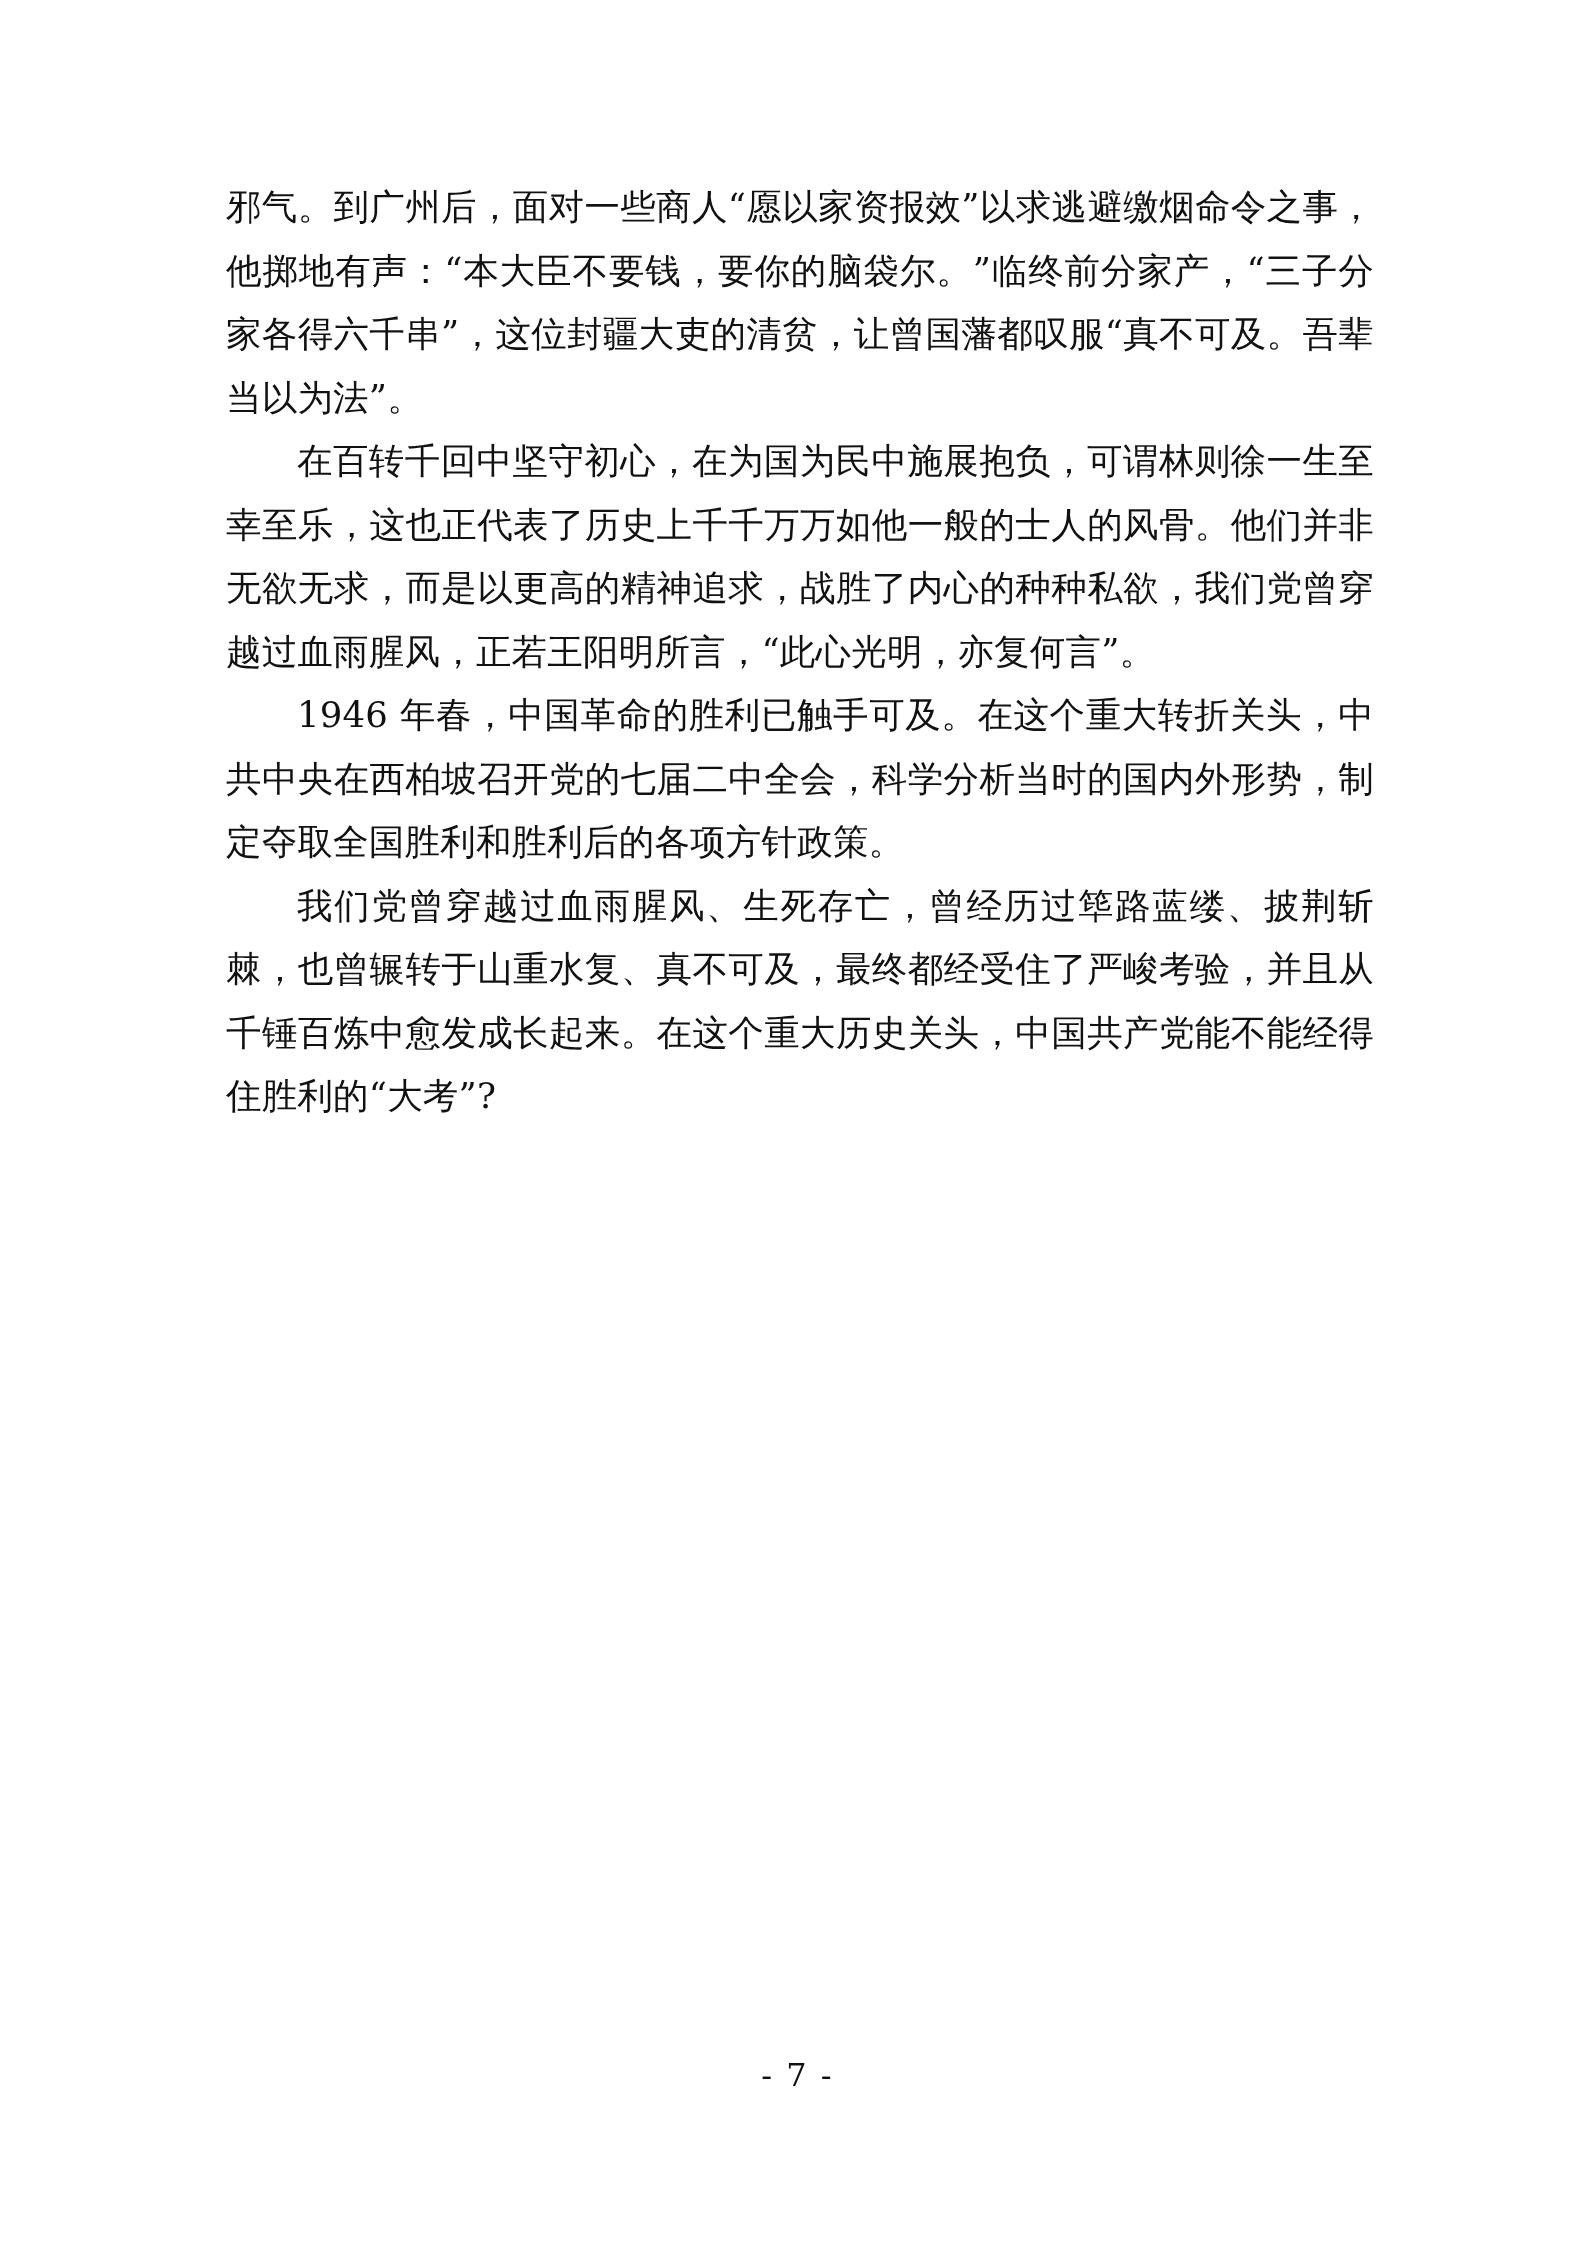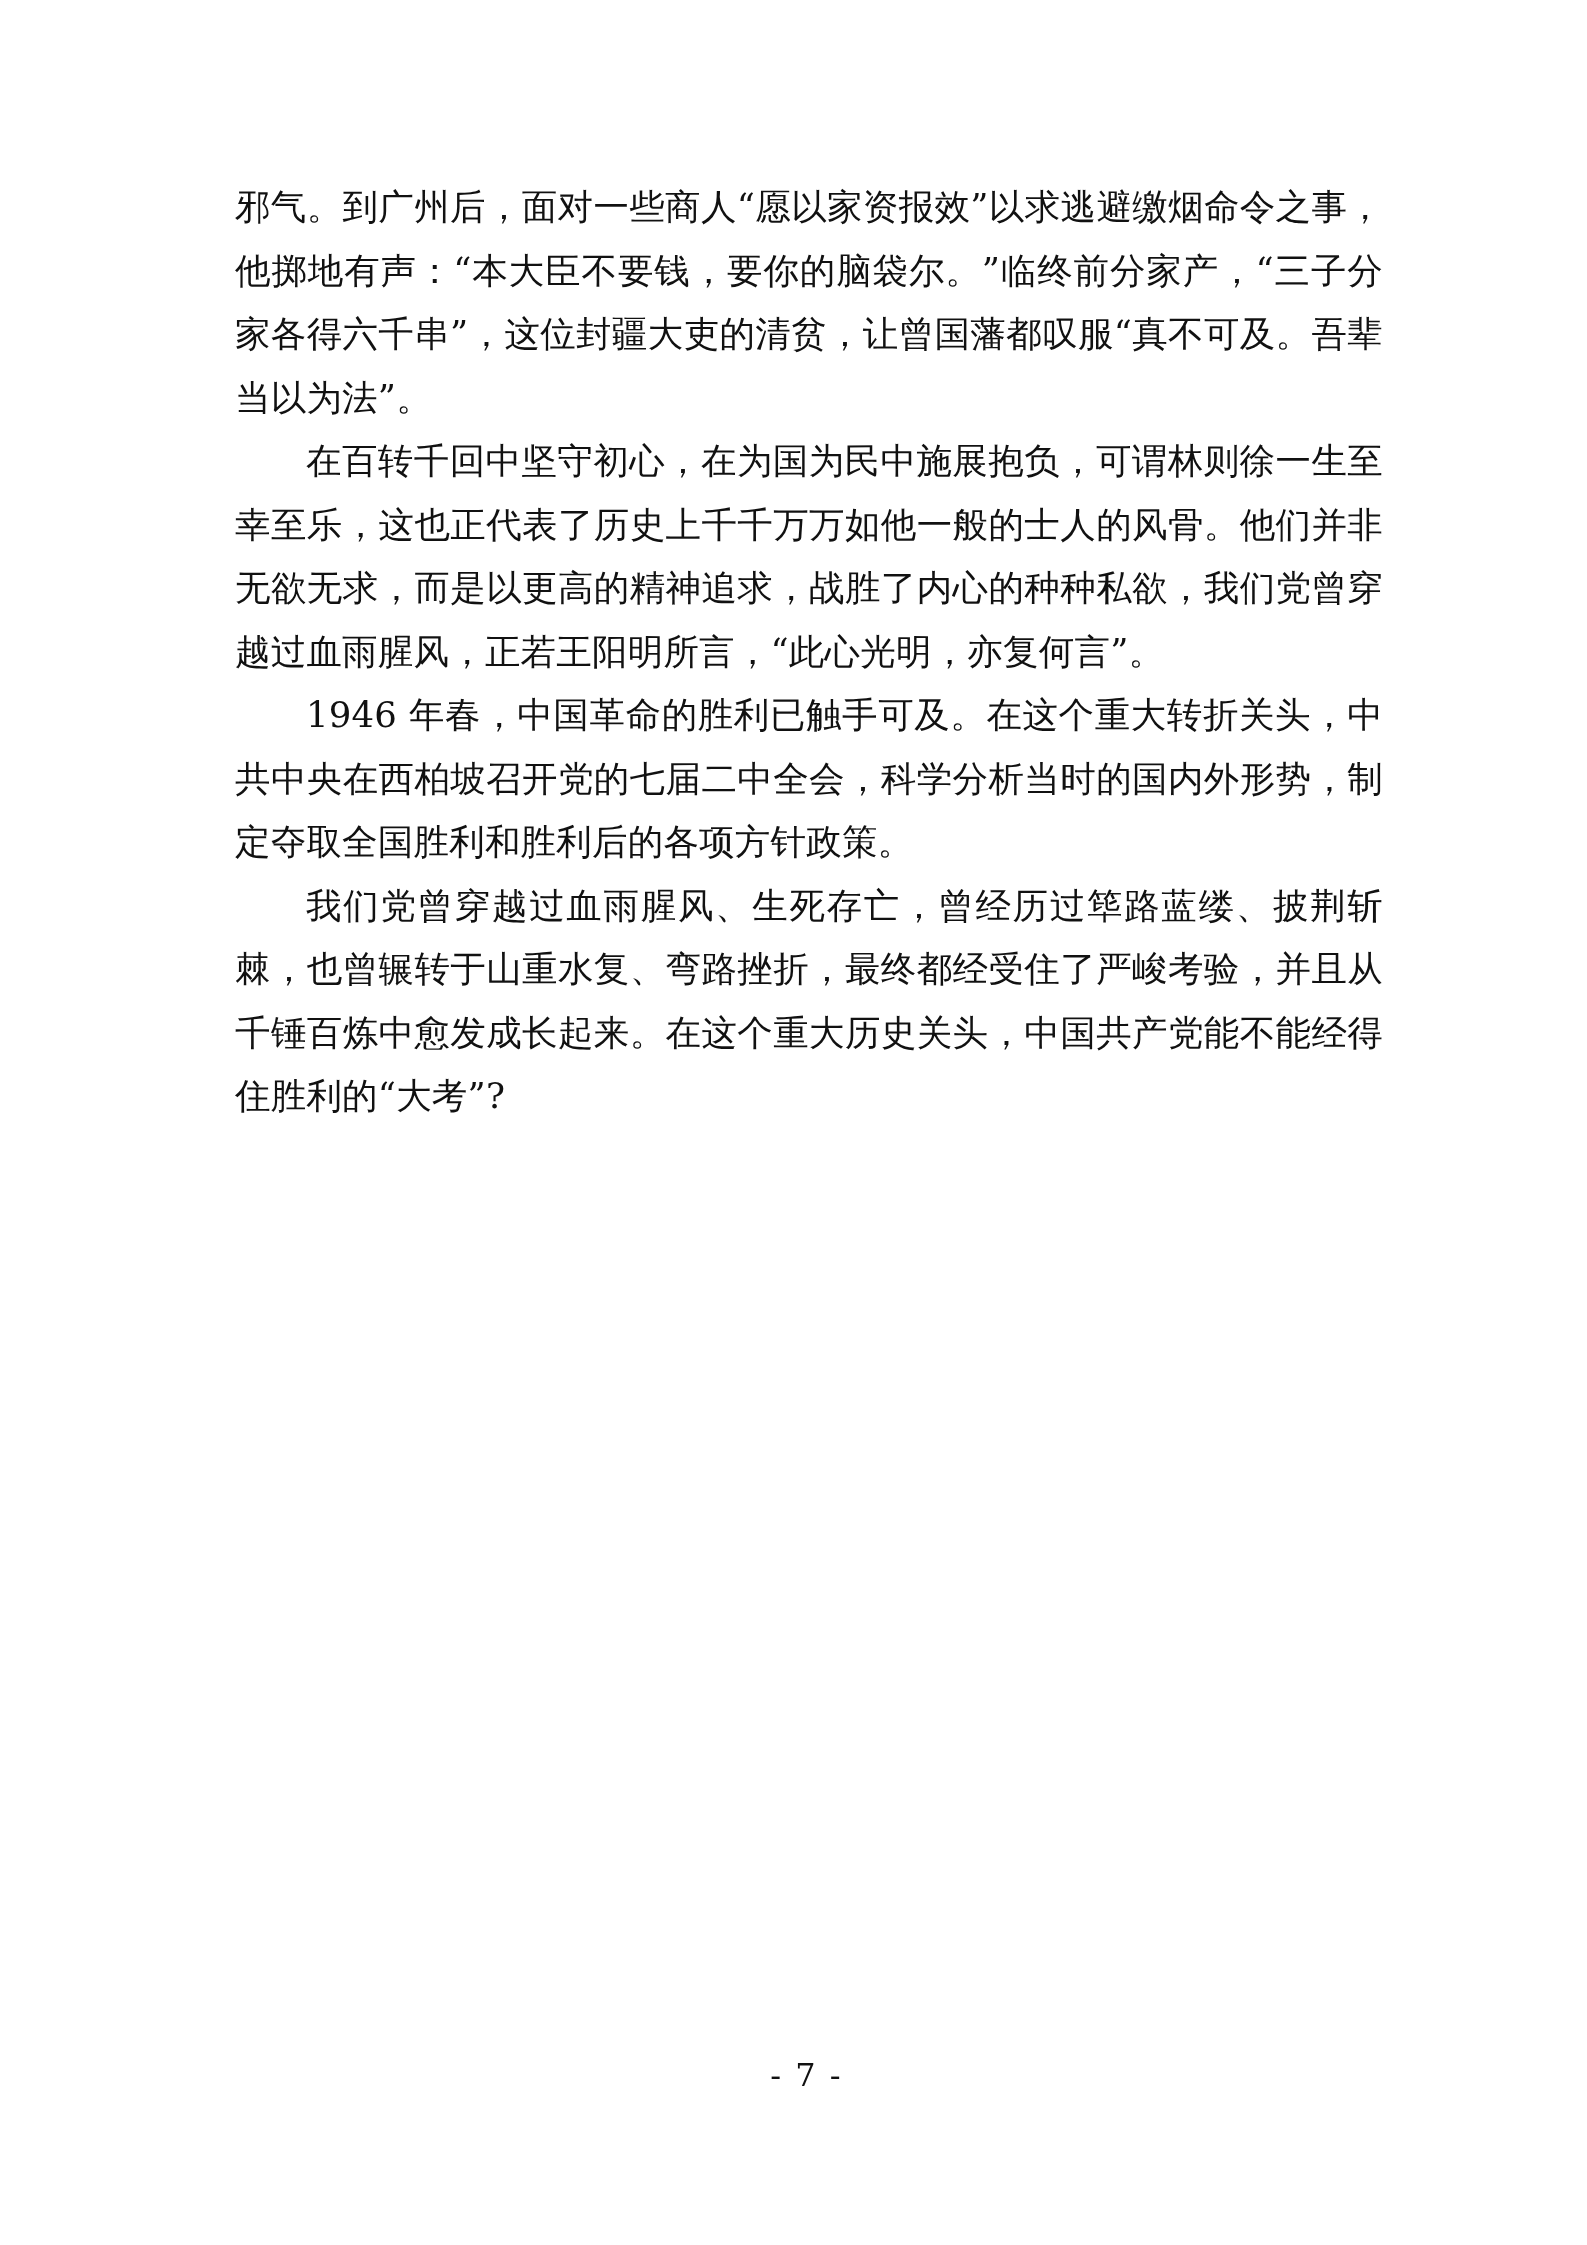--- a/index.html
+++ b/index.html
@@ -11,21 +11,21 @@
     width: 1587px;
     height: 2245px;
     font-family: "DejaVu Serif", "Liberation Serif", serif;
     color: #111111;
     position: relative;
     overflow: hidden;
   }
   .page {
     position: absolute;
     top: 0;
-    left: 13px;
+    left: 4px;
     width: 1317px;
     height: 2245px;
     background: #ffffff;
   }
   .content {
     position: absolute;
     left: 222px;
     top: 175px;
     width: 1148px;
   }
@@ -58,18 +58,18 @@
   }
 </style>
 </head>
 <body>
 
 <div class="page">
   <div class="content">
     <p class="para">邪气。到广州后，面对一些商人“愿以家资报效”以求逃避缴烟命令之事，他掷地有声：“本大臣不要钱，要你的脑袋尔。”临终前分家产，“三子分家各得六千串”，这位封疆大吏的清贫，让曾国藩都叹服“真不可及。吾辈当以为法”。</p>
     <p class="para indent">在百转千回中坚守初心，在为国为民中施展抱负，可谓林则徐一生至幸至乐，这也正代表了历史上千千万万如他一般的士人的风骨。他们并非无欲无求，而是以更高的精神追求，战胜了内心的种种私欲，我们党曾穿越过血雨腥风，正若王阳明所言，“此心光明，亦复何言”。</p>
     <p class="para indent">1946 年春，中国革命的胜利已触手可及。在这个重大转折关头，中共中央在西柏坡召开党的七届二中全会，科学分析当时的国内外形势，制定夺取全国胜利和胜利后的各项方针政策。</p>
-    <p class="para indent">我们党曾穿越过血雨腥风、生死存亡，曾经历过筚路蓝缕、披荆斩棘，也曾辗转于山重水复、弯路挫折，最终都经受住了严峻考验，并且从千锤百炼中愈发成长起来。在这个重大历史关头，中国共产党能不能经得住胜利的“大考”?</p>
+    <p class="para indent">我们党曾穿越过血雨腥风、生死存亡，曾经历过筚路蓝缕、披荆斩棘，也曾辗转于山重水复、真不可及，最终都经受住了严峻考验，并且从千锤百炼中愈发成长起来。在这个重大历史关头，中国共产党能不能经得住胜利的“大考”?</p>
   </div>
   <div class="footer">
     <span class="page-number">- 7 -</span>
   </div>
 </div>
 
 </body></html>

